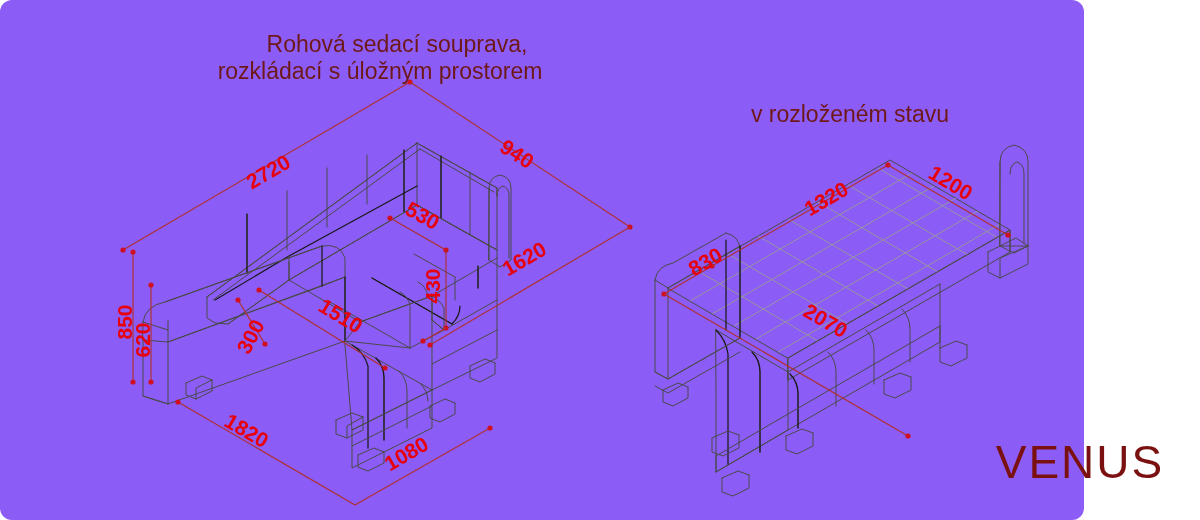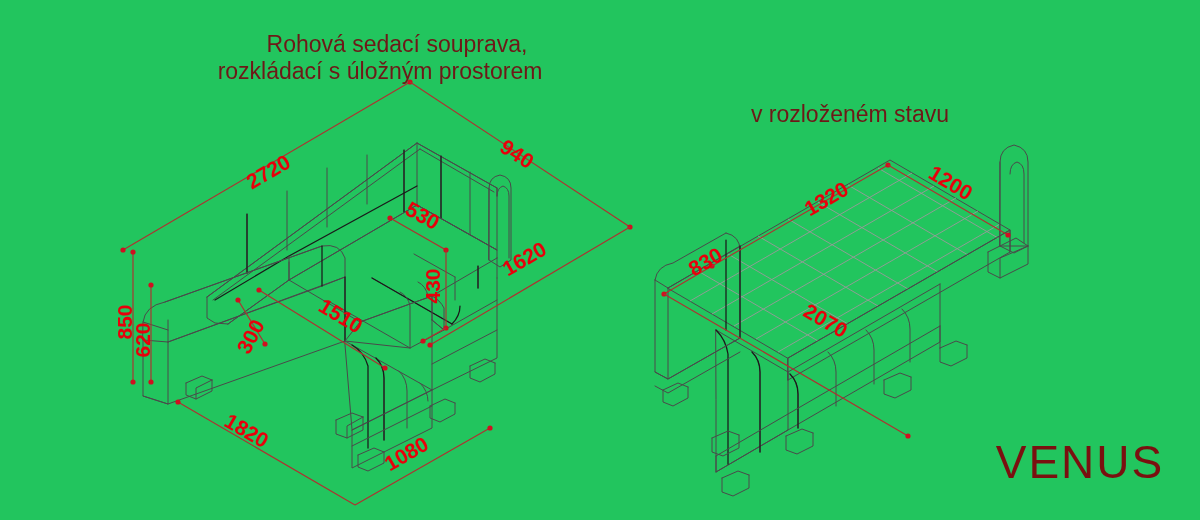--- a/index.html
+++ b/index.html
@@ -1,18 +1,18 @@
 <!DOCTYPE html>
 <html><head>
 <meta charset="utf-8">
 <style>
   html,body{margin:0;padding:0;background:#ffffff;}
   body{width:1200px;height:520px;overflow:hidden;
        font-family:"Liberation Sans","DejaVu Sans",sans-serif;}
-  #root{position:relative;width:1200px;height:520px;background:#22c55e;}
+  #root{position:relative;width:1084px;height:520px;background:#8b5cf6;border-radius:12px;}
   svg{display:block;}
   .ttl{fill:#6e1818;font-family:"Liberation Sans","DejaVu Sans",sans-serif;
        font-size:23px;text-anchor:middle;}
   .logo{fill:#7a1010;font-family:"Liberation Sans","DejaVu Sans",sans-serif;
         font-size:46px;letter-spacing:2px;text-anchor:middle;}
   .dimtxt{fill:#e8000b;font-family:"Liberation Sans","DejaVu Sans",sans-serif;
           font-size:21px;font-weight:bold;text-anchor:middle;}
   .dline{stroke:#b03030;stroke-width:1.15;fill:none;}
   .dot{fill:#d01020;}
   .body-ln{stroke:#4a4a4a;stroke-width:1;fill:none;stroke-linejoin:round;

